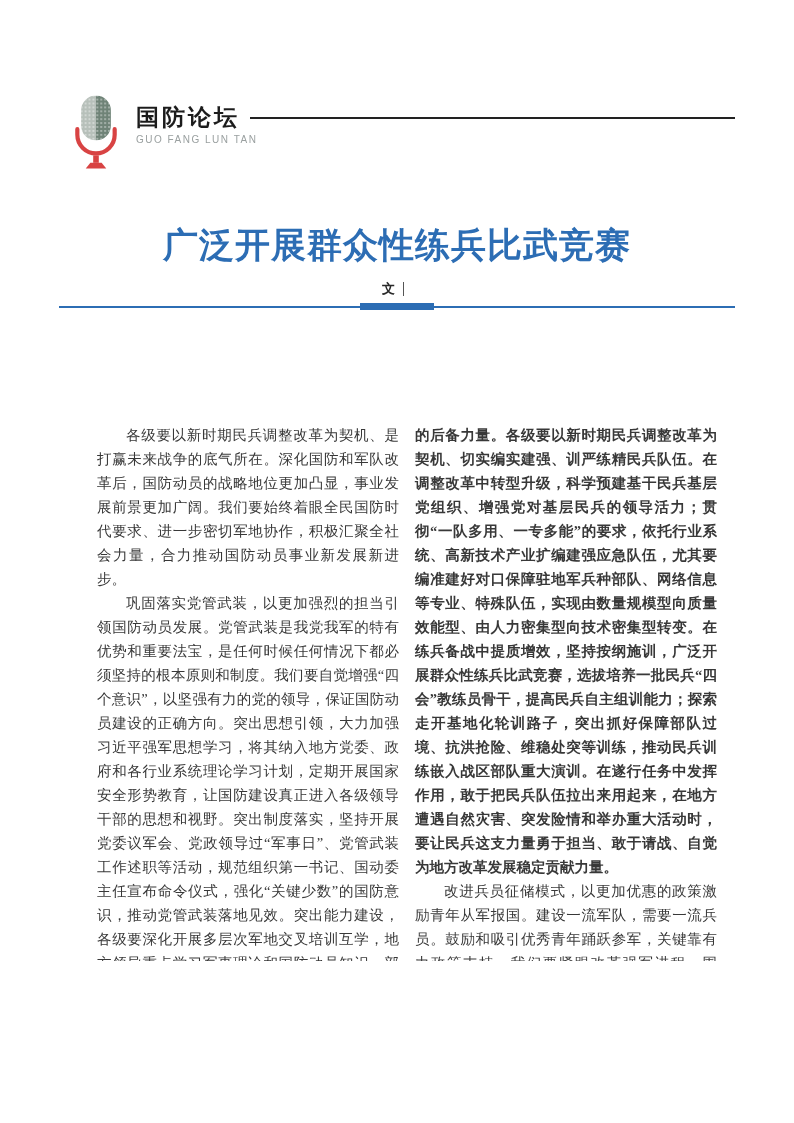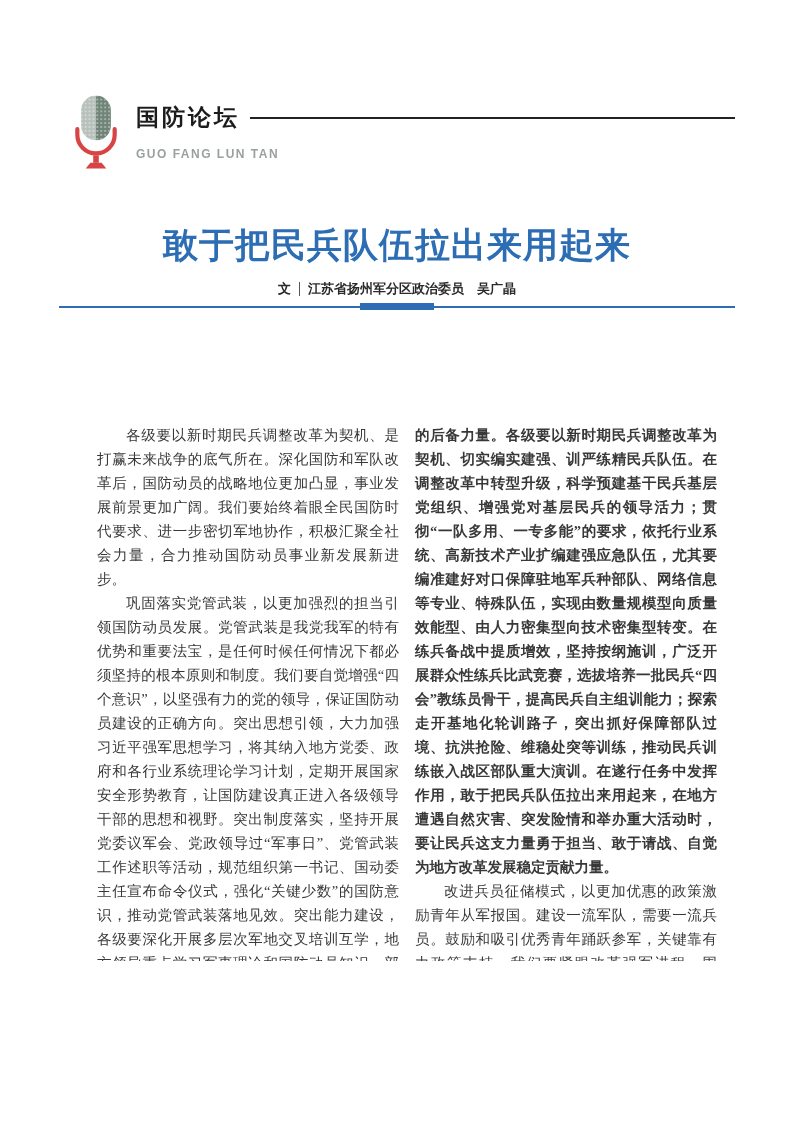--- a/index.html
+++ b/index.html
@@ -24,23 +24,23 @@
   .mic-icon { width: 56px; height: 80px; display: block; }
   .masthead-text { margin-left: 12px; padding-top: 13px; }
   .masthead-title {
     font-size: 23px;
     font-weight: bold;
     color: #1c1c1c;
     letter-spacing: 3px;
     line-height: 1.1;
   }
   .masthead-subtitle {
-    margin-top: 17px;
-    font-size: 12px;
-    font-weight: bold;
+    margin-top: 4px;
+    font-size: 10px;
+    font-weight: normal;
     color: #9aa0a0;
     letter-spacing: 1.5px;
   }
   .masthead-rule {
     position: absolute;
     top: 117px;
     left: 250px;
     width: 485px;
     height: 2px;
     background: #222222;
@@ -178,25 +178,24 @@
         <path d="M19 80 l5 -6 h12 l5 6 z" fill="#d84343"></path>
       </svg>
     </span>
     <div class="masthead-text">
       <div class="masthead-title">国防论坛</div>
       <div class="masthead-subtitle">GUO FANG LUN TAN</div>
     </div>
   </div>
   <div class="masthead-rule"></div>
 
-  <div class="article-title">敢于把民兵队伍拉出来用起来</div>
+  <div class="article-title">广泛开展群众性练兵比武竞赛</div>
   <div class="byline">
     <span>文</span>
     <span class="byline-sep"></span>
-    <span>江苏省扬州军分区政治委员　吴广晶</span>
   </div>
 
   <div class="divider"></div>
   <div class="divider-thick"></div>
 
   <div class="body-columns">
     <div class="col">
       <p>各级要以新时期民兵调整改革为契机、是打赢未来战争的底气所在。深化国防和军队改革后，国防动员的战略地位更加凸显，事业发展前景更加广阔。我们要始终着眼全民国防时代要求、进一步密切军地协作，积极汇聚全社会力量，合力推动国防动员事业新发展新进步。</p>
       <p>巩固落实党管武装，以更加强烈的担当引领国防动员发展。党管武装是我党我军的特有优势和重要法宝，是任何时候任何情况下都必须坚持的根本原则和制度。我们要自觉增强“四个意识”，以坚强有力的党的领导，保证国防动员建设的正确方向。突出思想引领，大力加强习近平强军思想学习，将其纳入地方党委、政府和各行业系统理论学习计划，定期开展国家安全形势教育，让国防建设真正进入各级领导干部的思想和视野。突出制度落实，坚持开展党委议军会、党政领导过“军事日”、党管武装工作述职等活动，规范组织第一书记、国动委主任宣布命令仪式，强化“关键少数”的国防意识，推动党管武装落地见效。突出能力建设，各级要深化开展多层次军地交叉培训互学，地方领导重点学习军事理论和国防动员知识，部队干部要着眼国动系统“面向三军、保障打仗”要求，拓展学习军兵种知识，了解地方经济社会发展情况，不断提升军地各级党委班子懂武装、建武装能力水平，增强落实党管武装的贯彻力执行力。</p>
       <p>编实训精民兵队伍，以更加严实的要求打造动员拳头力量。民兵是我国武装力量“三结合”体制的重要组成部分，是“建在身边、抓在手中、用在关键”</p>

